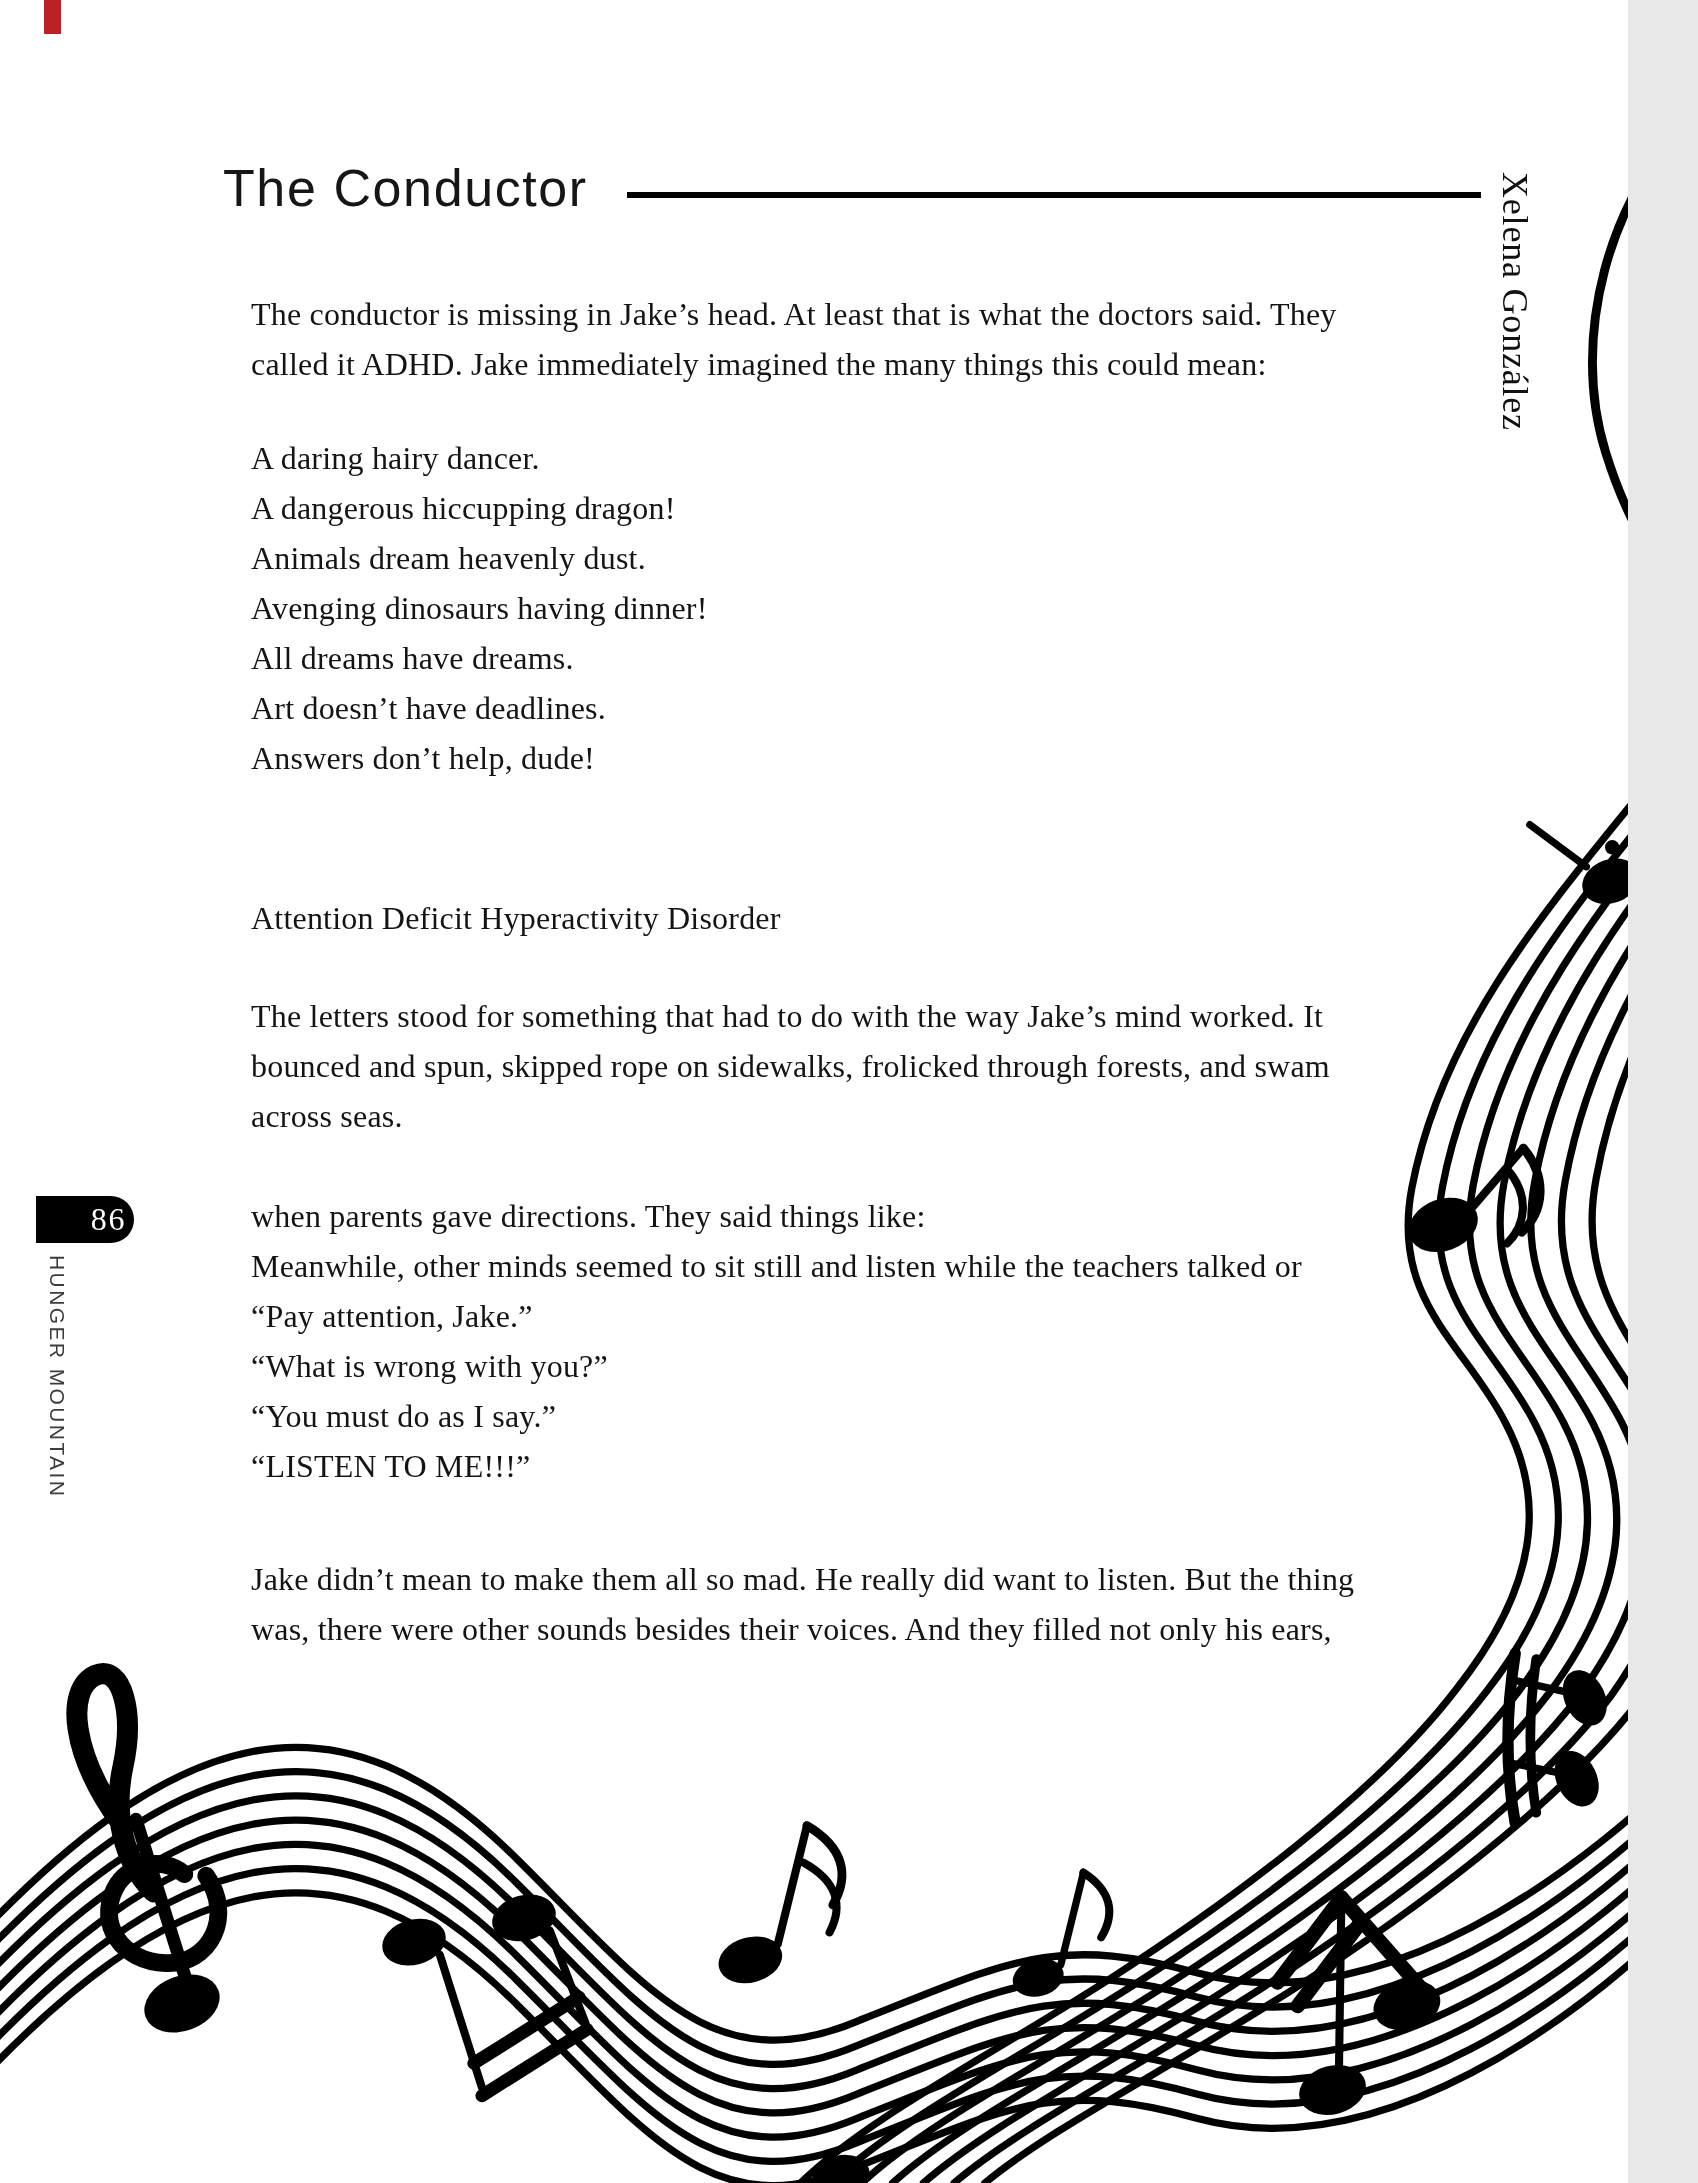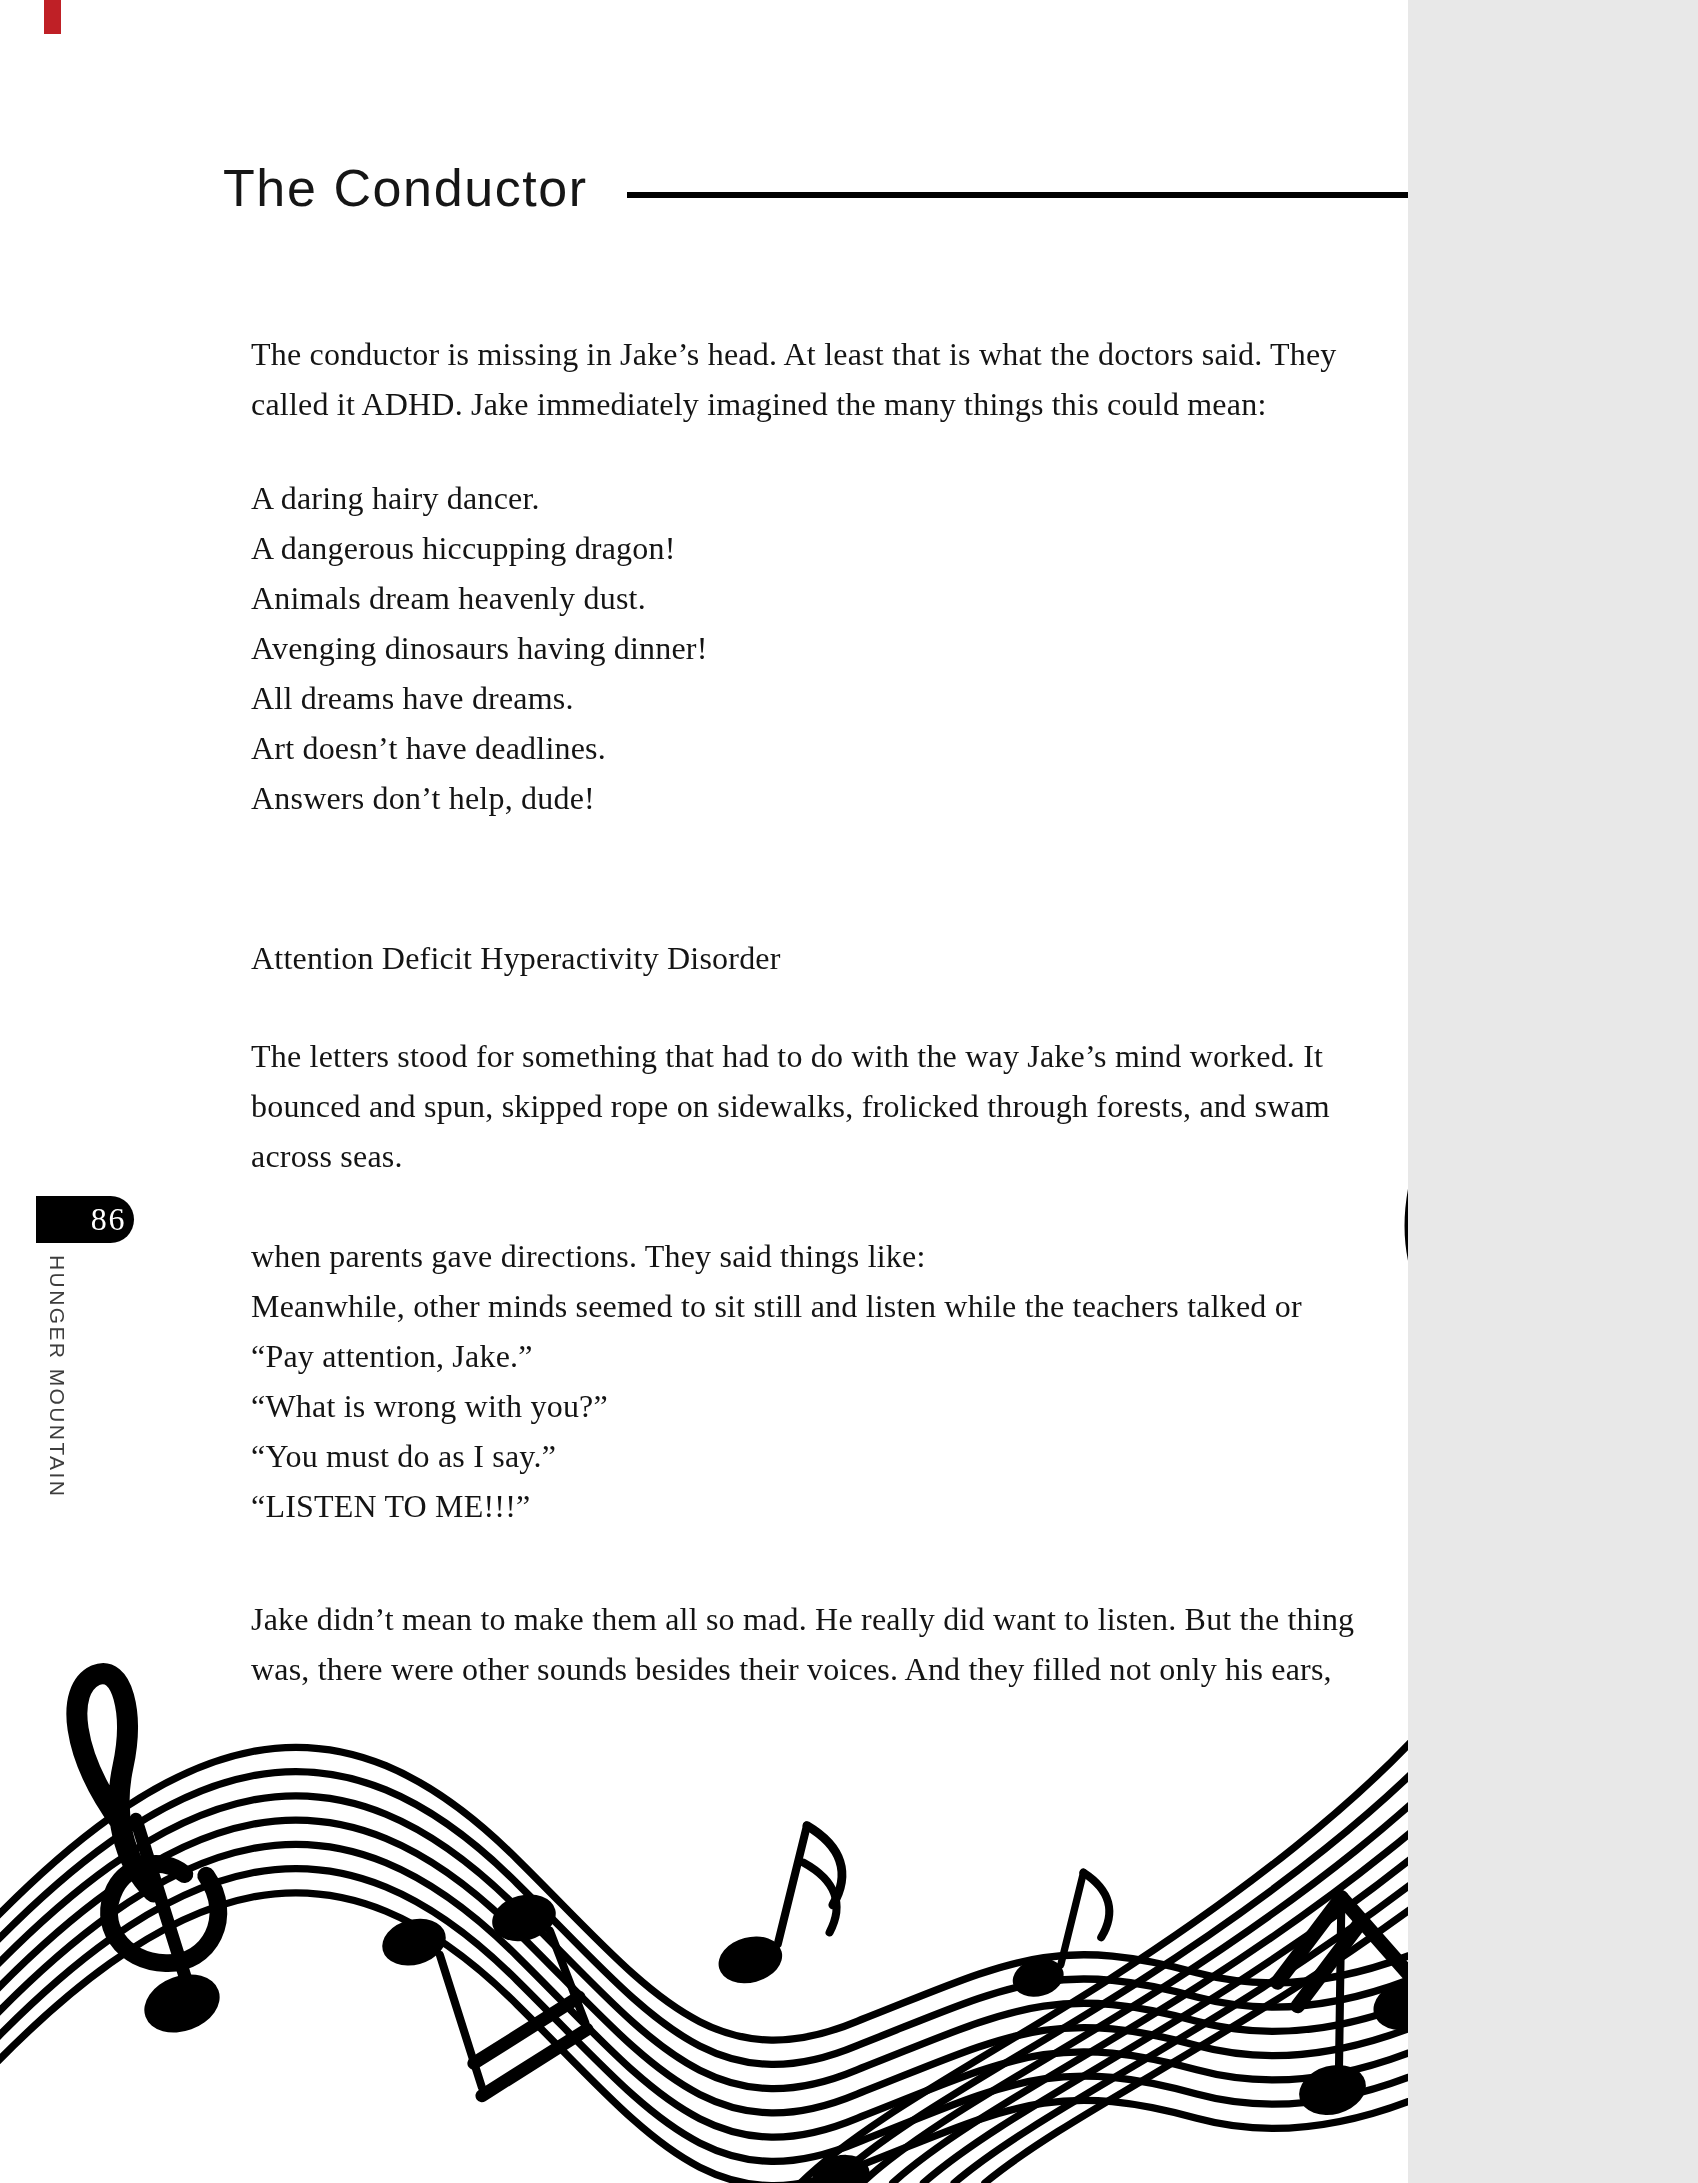--- a/index.html
+++ b/index.html
@@ -1,18 +1,18 @@
 <!DOCTYPE html>
 <html style="font-size:13px"><head>
 <meta charset="utf-8">
 <style>
   html,body{margin:0;padding:0;background:#e8e8e8;}
   .page{
-    position:relative;width:1408px;height:2183px;background:#ffffff;
-    overflow:hidden;font-family:"Liberation Serif","DejaVu Serif",serif;color:#121212;
+    position:relative;width:1616px;height:2183px;background:#ffffff;
+    overflow:hidden;font-family:"Liberation Serif","DejaVu Serif",serif;color:#121212;padding-left:12px;
   }
   
   .accent-mark{position:absolute;left:44px;top:0;width:17px;height:34px;}
   
   .page-title{
     position:absolute;left:223px;top:158px;
     font-family:"Liberation Sans","DejaVu Sans",sans-serif;
     font-size:52px;font-weight:400;letter-spacing:1.6px;color:#161616;white-space:nowrap;
   }
   .title-rule{position:absolute;left:627px;top:192px;width:854px;height:5.7px;background:#000;}
@@ -26,21 +26,21 @@
     border-radius:0 23.4px 23.4px 0;color:#fff;display:flex;align-items:center;
     justify-content:flex-end;padding-right:8px;box-sizing:border-box;
     font-size:32px;letter-spacing:1.6px;margin-left:36px;
   }
   .journal-vertical{
     position:absolute;left:45px;top:1255px;writing-mode:vertical-rl;
     font-family:"Liberation Sans","DejaVu Sans",sans-serif;
     font-size:21px;letter-spacing:2.4px;color:#3d3d3d;white-space:nowrap;
   }
   
-  .tblock{position:absolute;left:251px;margin-top:40px;}
+  .tblock{position:absolute;left:251px;}
   .tblock .tline{
     font-size:32px;line-height:50px;white-space:nowrap;letter-spacing:0.2px;color:#141414;
   }
   .b-para1{top:289px;}
   .b-list{top:433px;}
   .b-adhd{top:893px;}
   .b-para2{top:991px;}
   .b-para3{top:1191px;}
   .b-para4{top:1554px;}
   

